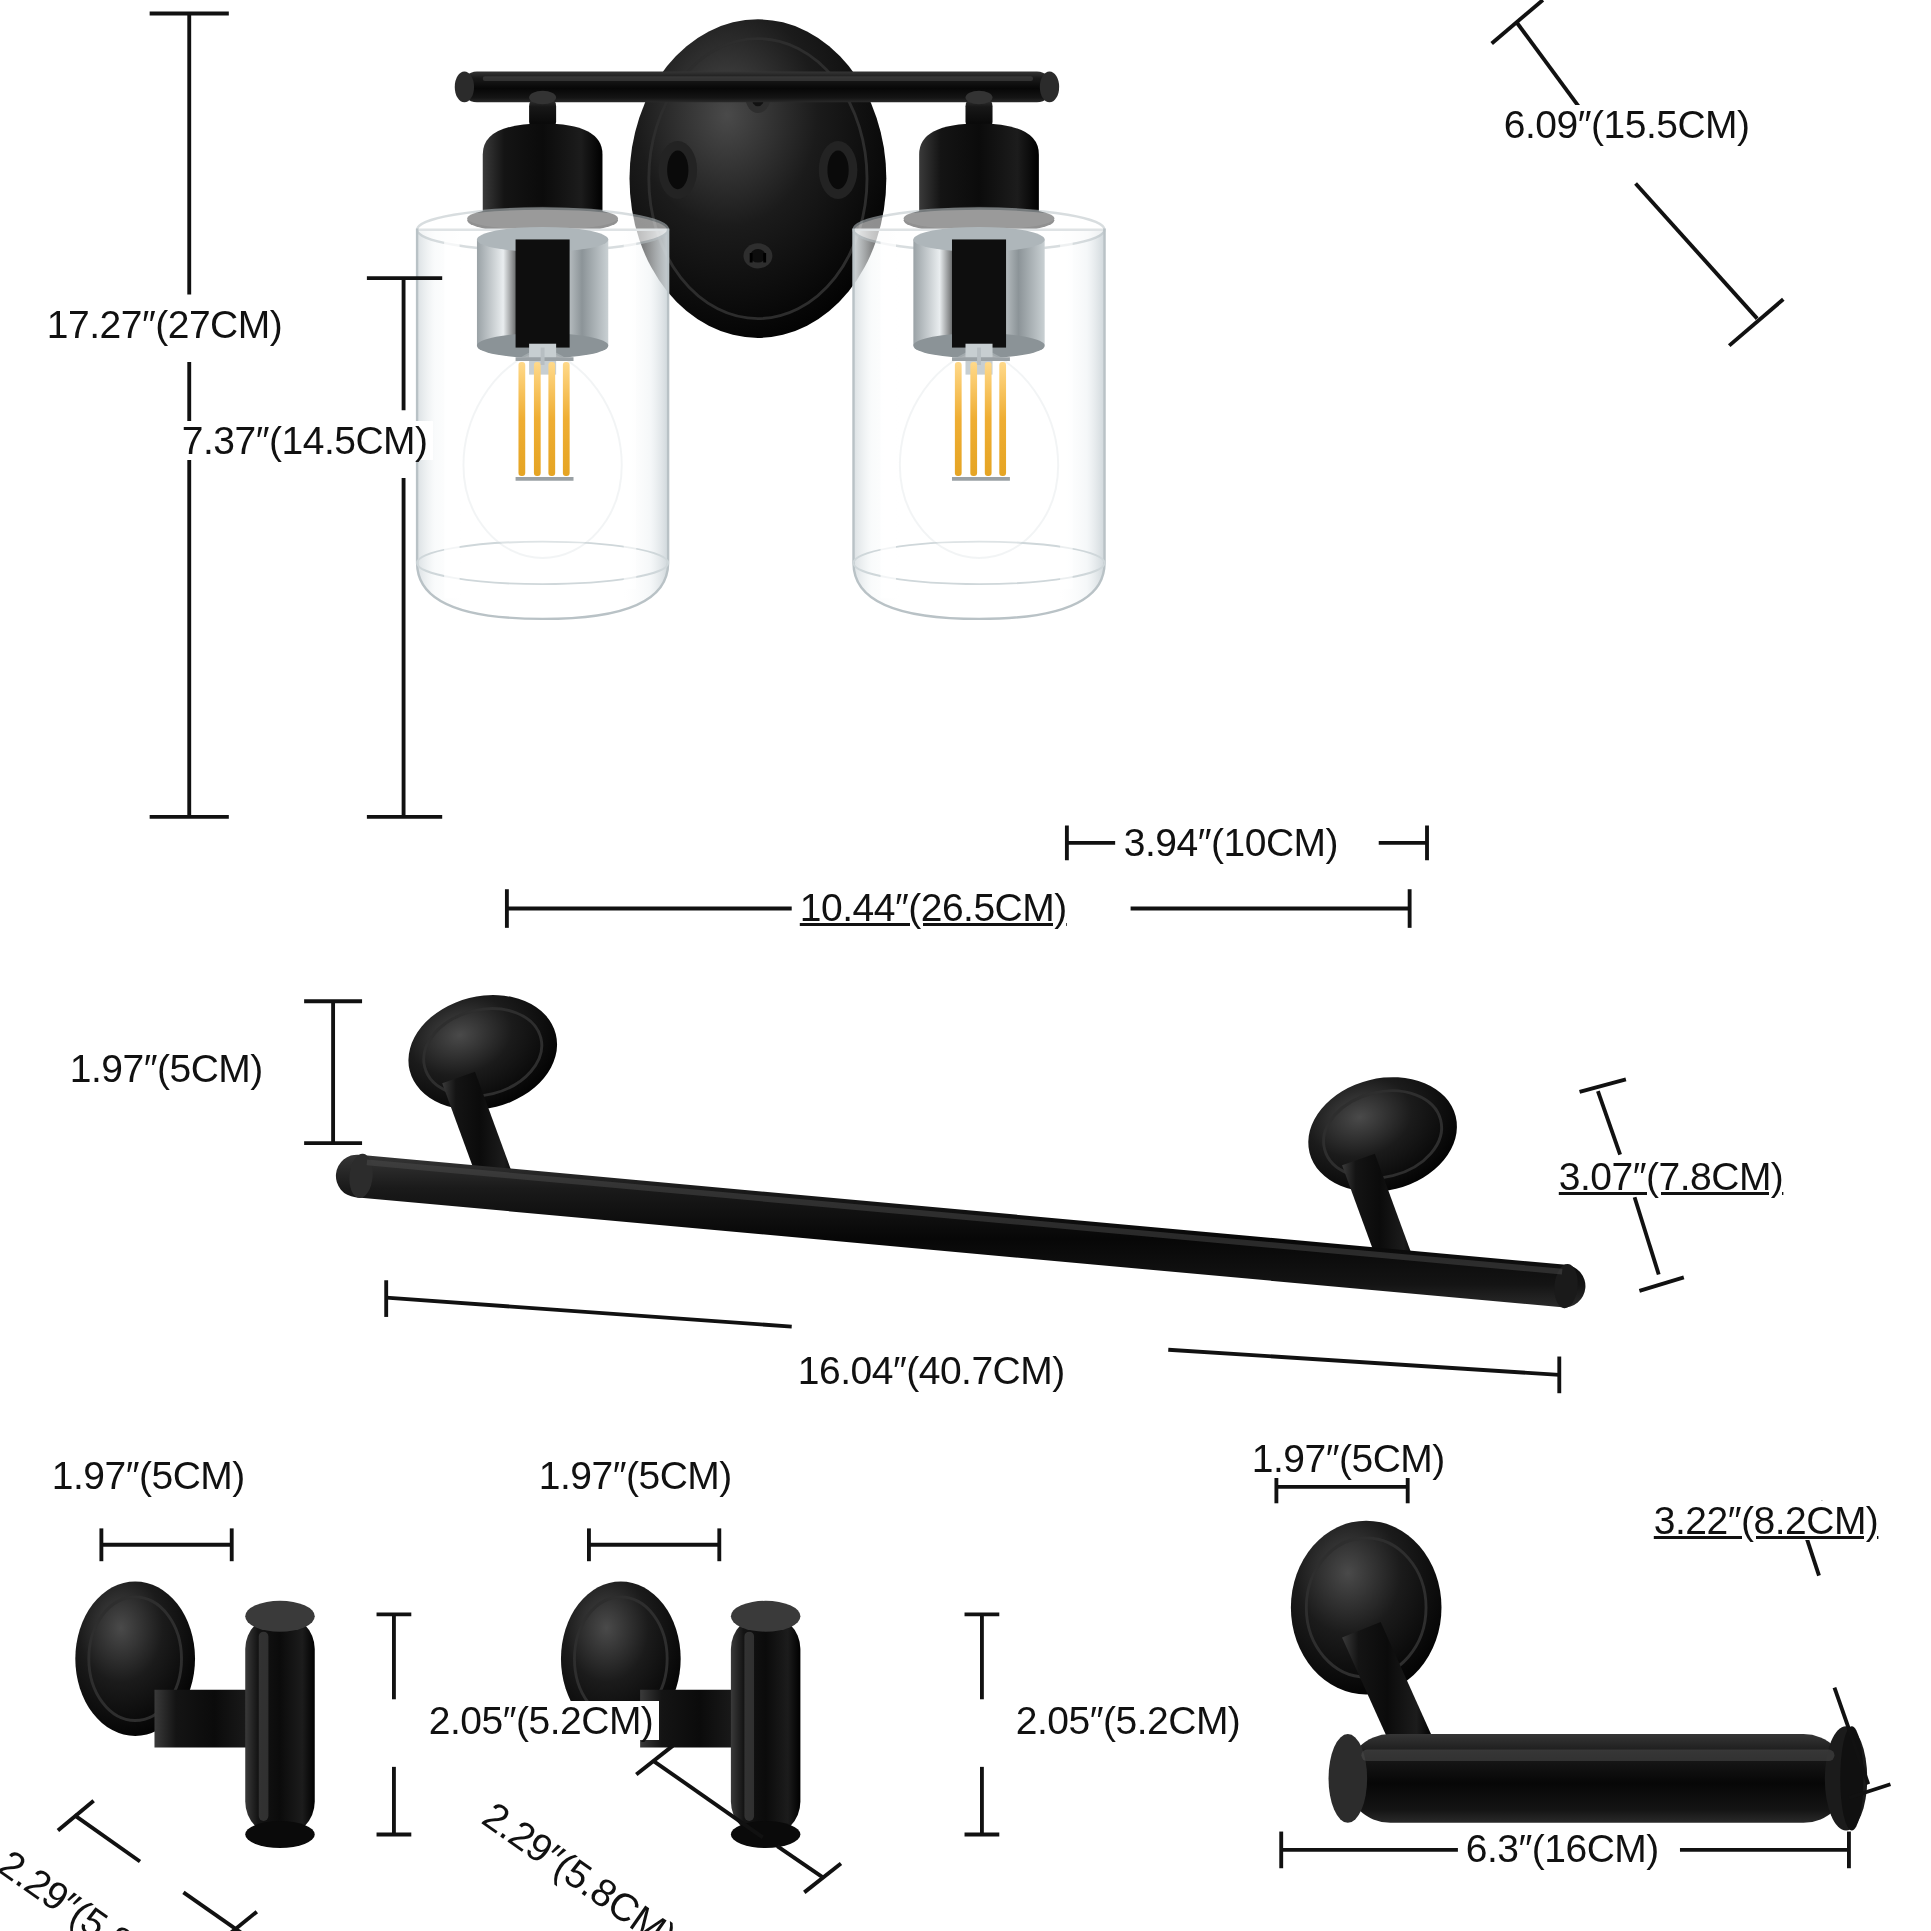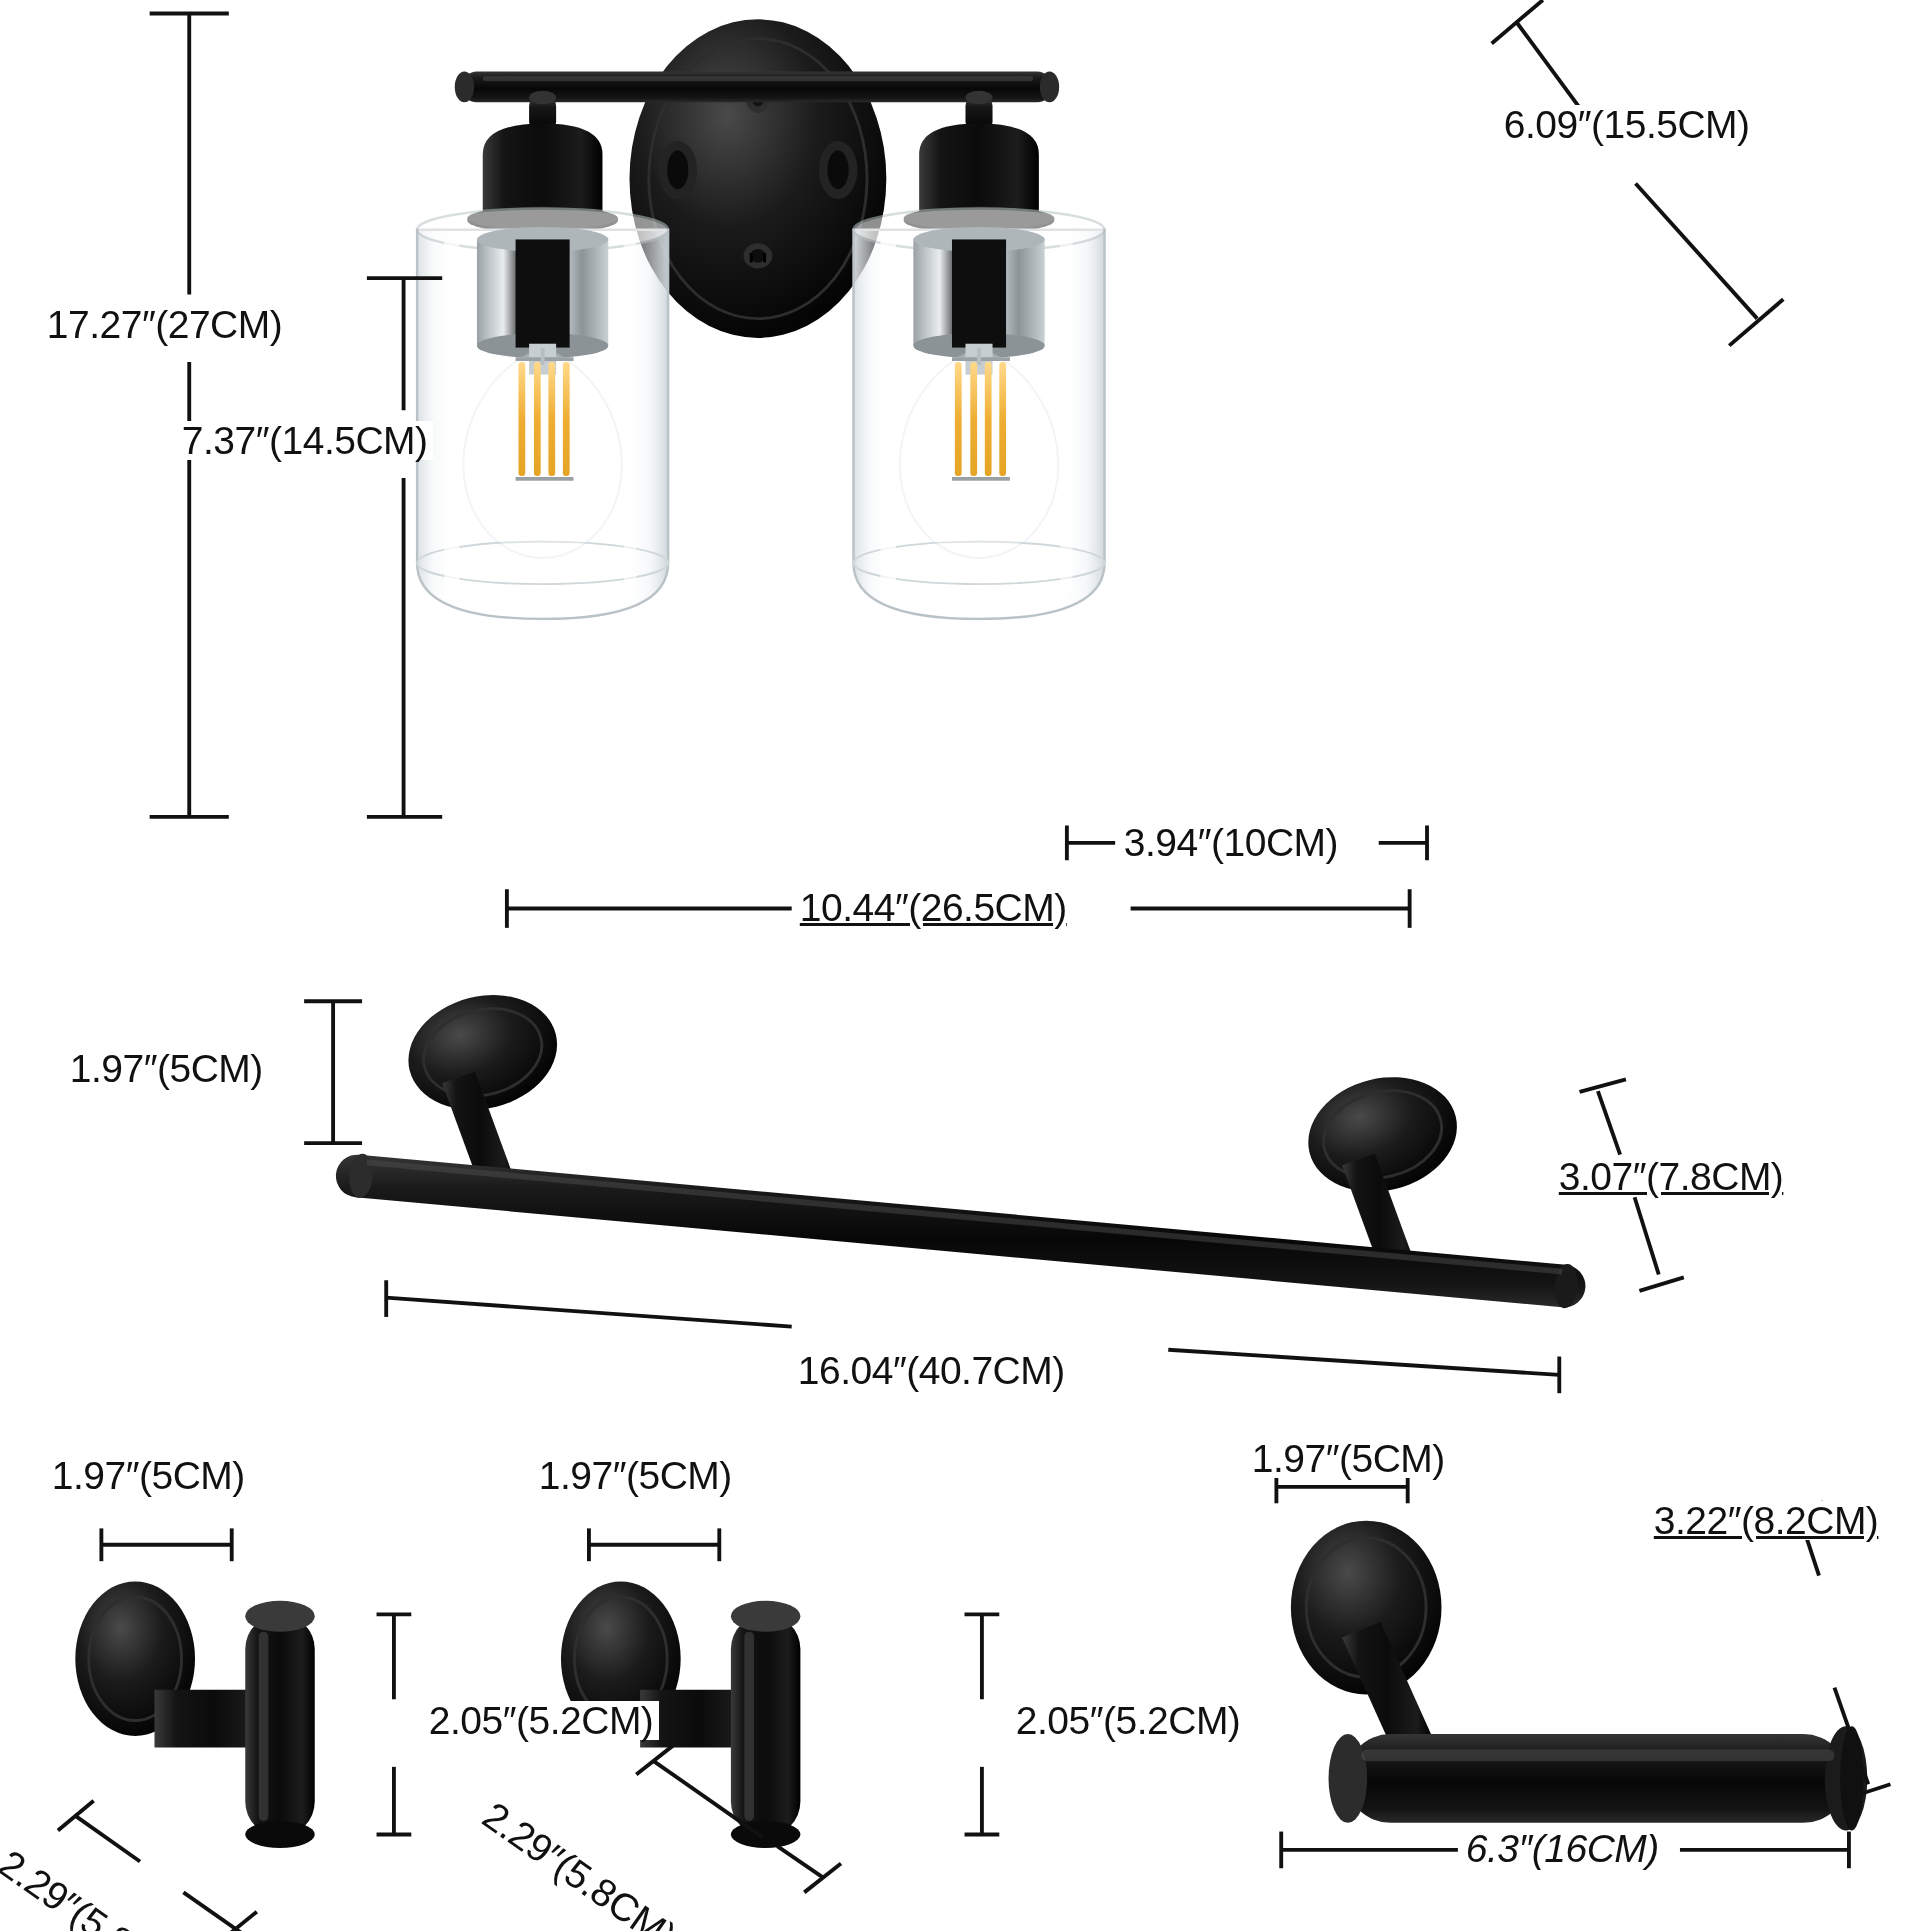--- a/index.html
+++ b/index.html
@@ -374,16 +374,16 @@
   <div class="dimtext t-lg pad" style="left:533px;top:1456px;">1.97″(5CM)</div>
 
   <div class="dimtext t-lg pad" style="left:1010px;top:1701px;">2.05″(5.2CM)</div>
 
   <div class="dimtext t-lg pad" style="left:494px;top:1792px;transform:rotate(35deg);transform-origin:0 0;">2.29″(5.8CM)</div>
 
   <div class="dimtext t-lg pad" style="left:1246px;top:1439px;">1.97″(5CM)</div>
 
   <div class="dimtext t-lg pad" style="left:1648px;top:1501px;text-decoration:underline;">3.22″(8.2CM)</div>
 
-  <div class="dimtext t-lg pad" style="left:1460px;top:1829px;font-style:italic;">6.3″(16CM)</div>
+  <div class="dimtext t-lg pad" style="left:1460px;top:1829px;">6.3″(16CM)</div>
 
 </div>
 
 
 </body></html>

